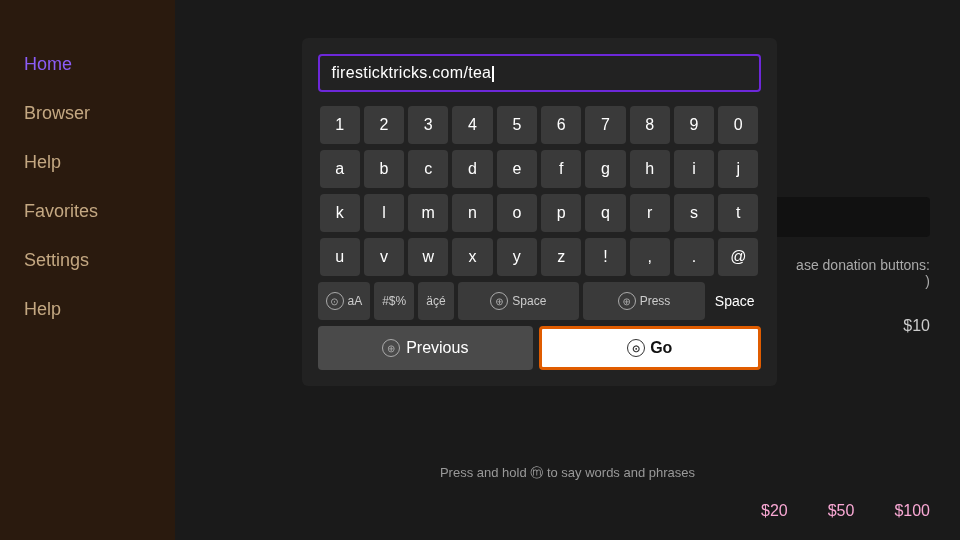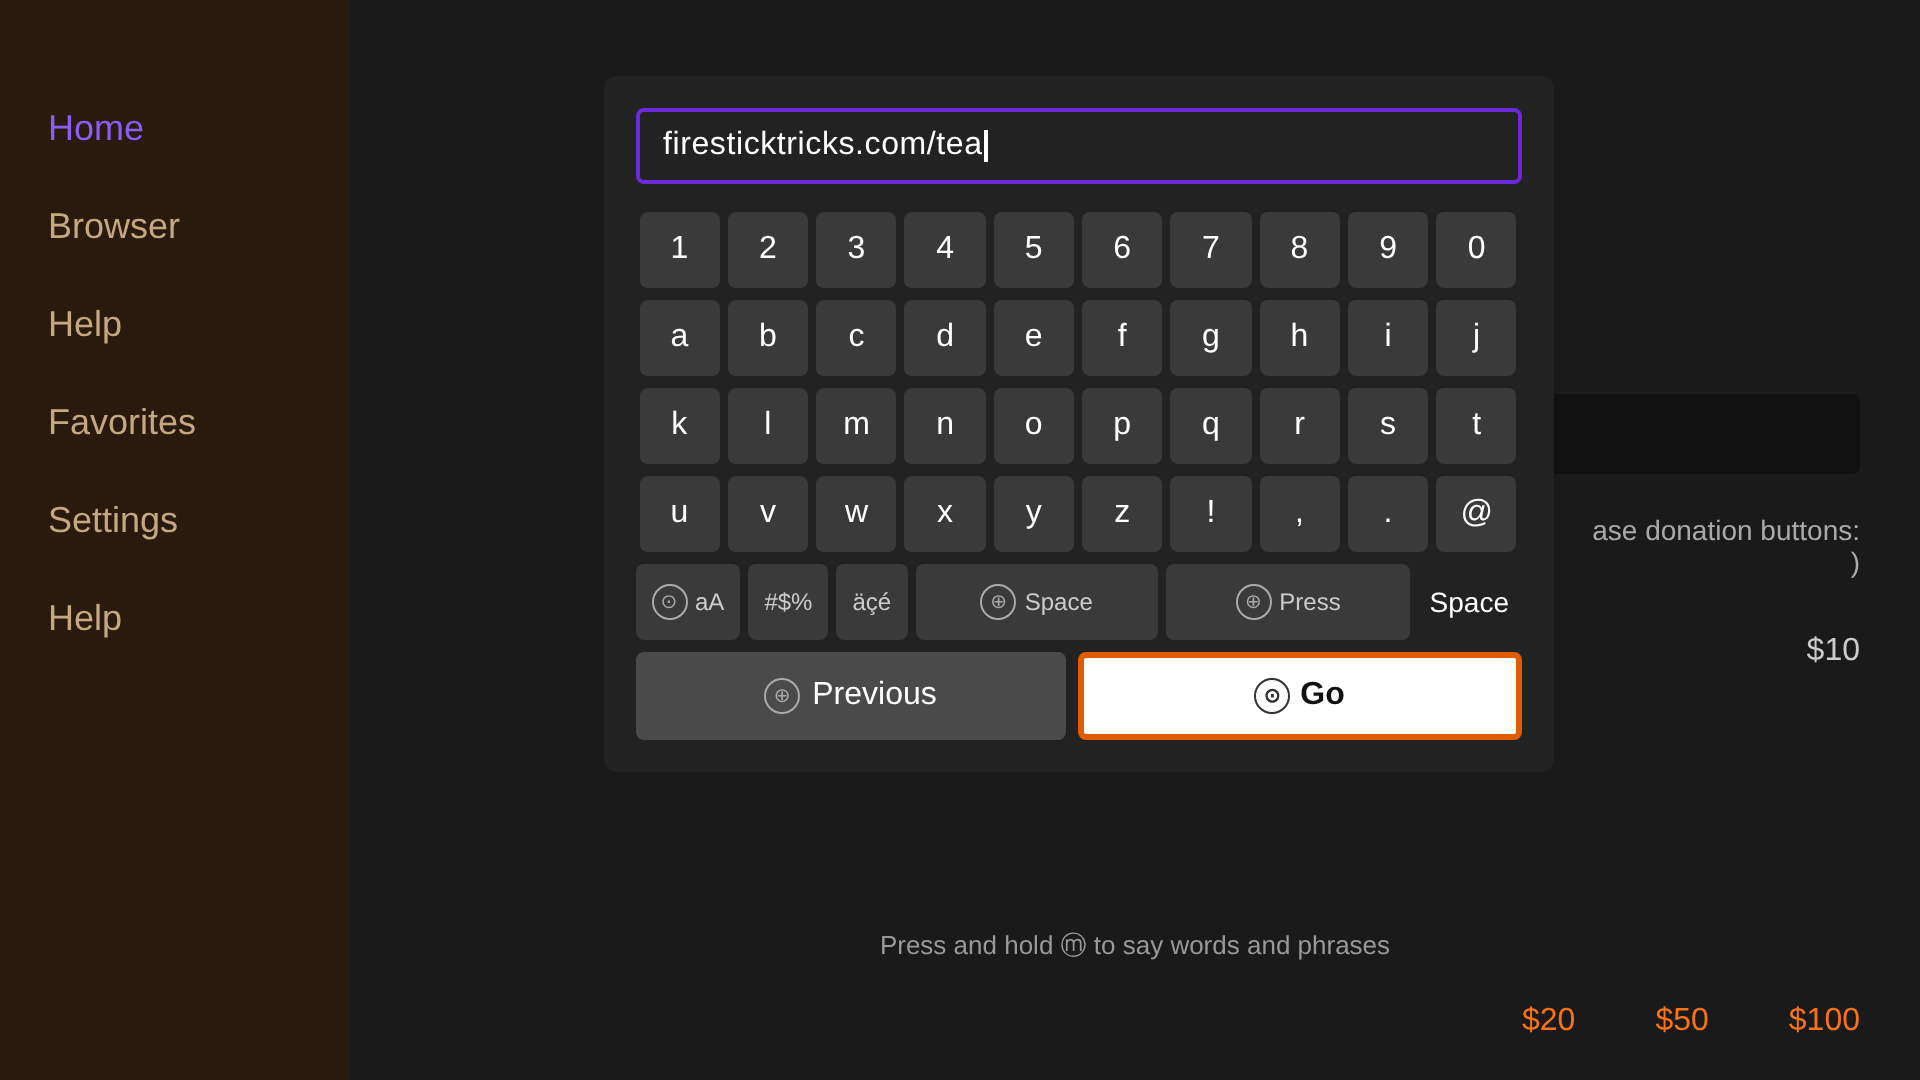--- a/index.html
+++ b/index.html
@@ -227,21 +227,21 @@
 
     
     .bottom-row {
       position: absolute;
       bottom: 20px;
       right: 30px;
       display: flex;
       gap: 40px;
     }
     .bottom-amount {
-      color: #f97316;
+      color: #f9a8d4;
       font-size: 16px;
       text-align: center;
     }
   </style>
 </head>
 <body>
 
 <div class="sidebar">
   <div class="sidebar-item active">
     <span>Home</span>

